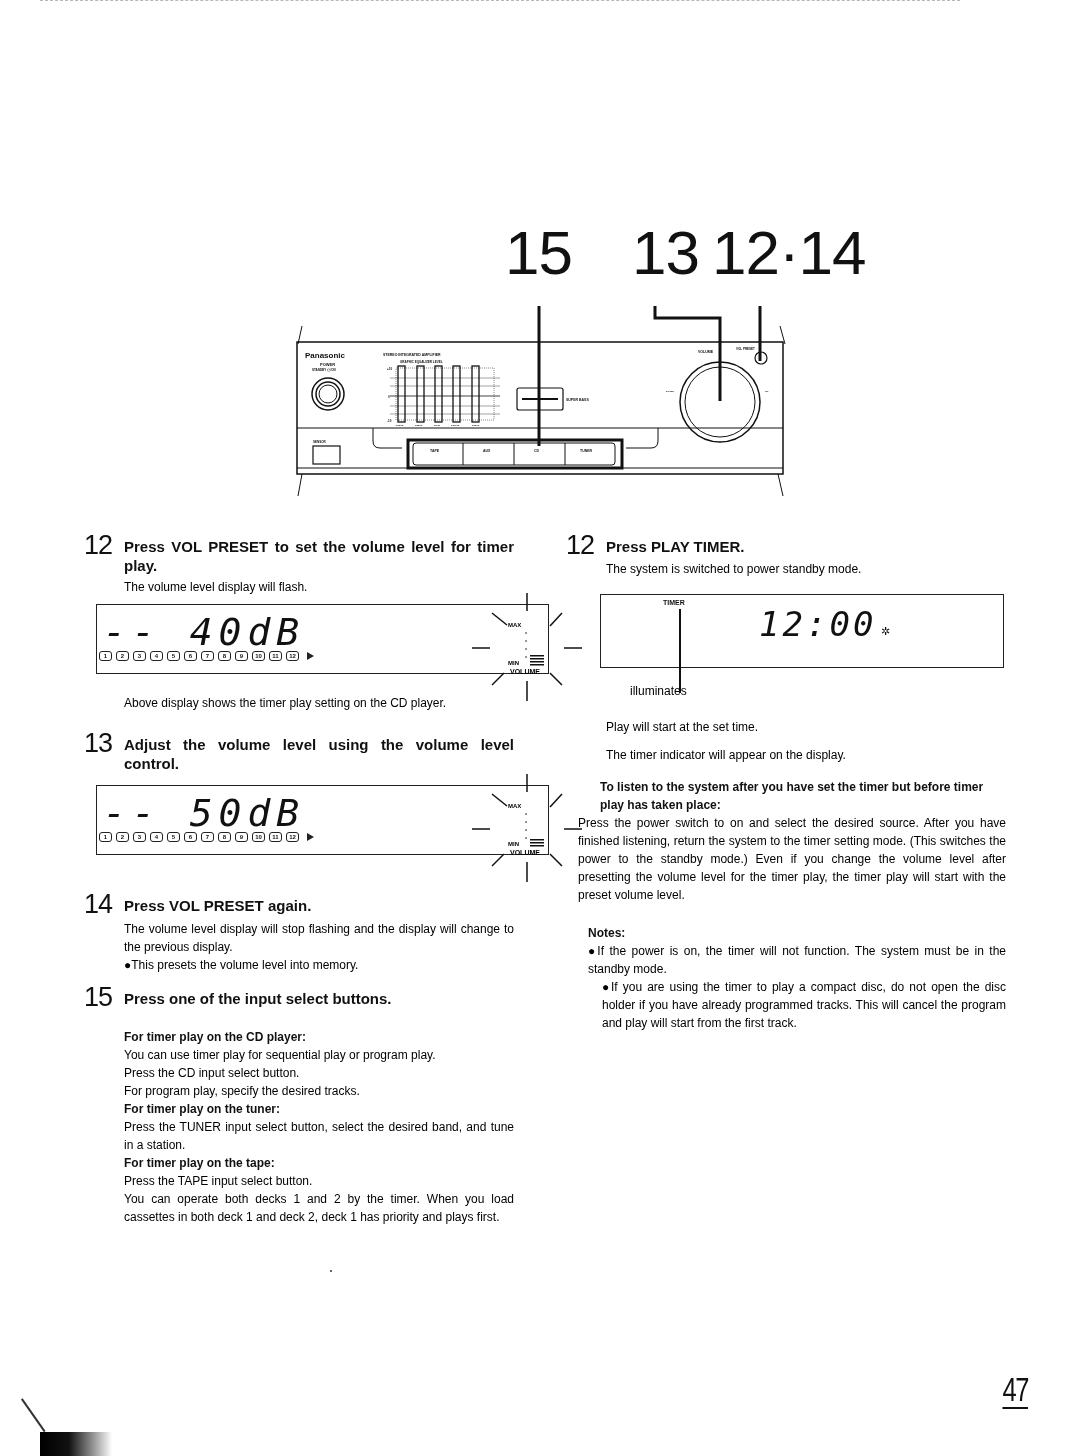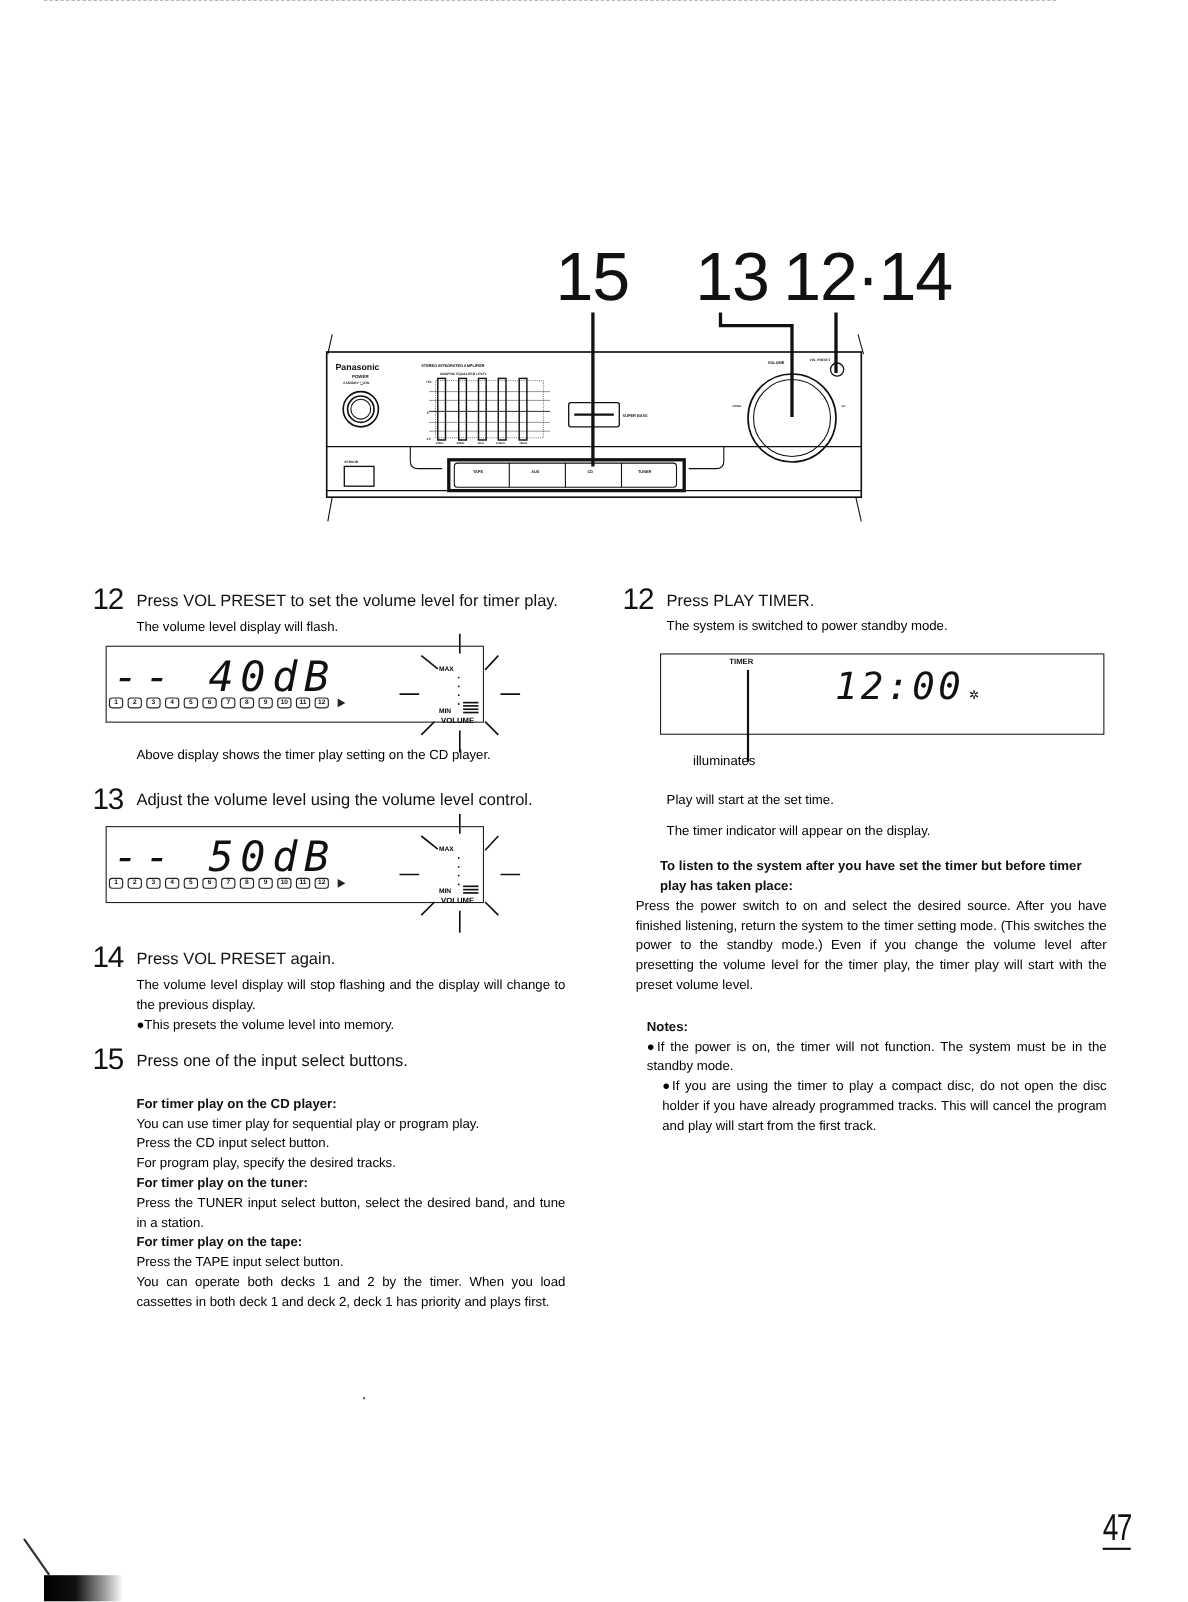--- a/index.html
+++ b/index.html
@@ -8,38 +8,38 @@
 
   .top-rule { position: absolute; left: 40px; top: 0; width: 920px; height: 2px;
     border-top: 1px dashed #888; opacity: .6; }
 
   
   .callouts { position: absolute; top: 222px; left: 0; width: 1080px; height: 70px; }
   .callout { position: absolute; font-size: 62px; font-weight: 400; letter-spacing: -1px; line-height: 1;
     font-family: "Liberation Sans", sans-serif; }
 
   
-  .device { position: absolute; left: 280px; top: 284px; width: 520px; height: 200px; }
+  .device { position: absolute; left: 280px; top: 306px; width: 520px; height: 200px; }
   .device svg { width: 100%; height: 100%; }
   .dev-txt { font-family: "Liberation Sans", sans-serif; font-weight: 700; fill: #111; }
 
   
   .col-left { position: absolute; left: 84px; top: 532px; width: 430px; }
   .col-right { position: absolute; left: 566px; top: 532px; width: 440px; }
 
   .step { display: flex; align-items: flex-start; }
   .step-num { font-size: 27px; font-weight: 400; line-height: 26px; width: 40px; flex: none; letter-spacing: -1px; }
-  .step-title { font-size: 15px; font-weight: 400; line-height: 19px; padding-top: 5px; text-align: justify; }
+  .step-title { font-size: 15px; font-weight: 700; line-height: 19px; padding-top: 5px; text-align: justify; }
   .body-txt { font-size: 12px; line-height: 18px; color: #000000; text-align: justify; }
   .ind { margin-left: 40px; }
   .bold-sub { font-weight: 700; font-size: 12px; line-height: 18px; }
 
   
   .lcd-wrap { position: relative; height: 100px; }
-  .lcd { position: absolute; left: 12px; top: 8px; width: 344px; height: 70px; border: 1.5px solid #222; border-top-width: 1px; }
+  .lcd { position: absolute; left: 12px; top: 8px; width: 453px; height: 70px; border: 1.5px solid #222; border-top-width: 1px; }
   .lcd-digits { position: absolute; left: 6px; top: 8px; font-family: "DejaVu Sans Mono", monospace; font-style: italic;
     font-size: 38px; letter-spacing: 6px; font-weight: 300; line-height: 1; }
   .lcd-tracks { position: absolute; left: 2px; top: 46px; display: flex; gap: 4px; align-items: center; }
   .track { width: 13px; height: 10px; border: 1.5px solid #222; border-radius: 3px; font-size: 6px; font-weight: 700;
     display: flex; align-items: center; justify-content: center; line-height: 1; }
   .play-tri { width: 0; height: 0; border-left: 7px solid #222; border-top: 4px solid transparent; border-bottom: 4px solid transparent; margin-left: 4px; }
   .vol-ind { position: absolute; right: -34px; top: -12px; width: 110px; height: 110px; }
   .vol-ind svg { width: 100%; height: 100%; }
 
   .timer-lcd { position: relative; margin: 16px 0 0 34px; width: 404px; height: 74px; border: 1.5px solid #222; border-top-width: 1px; }

